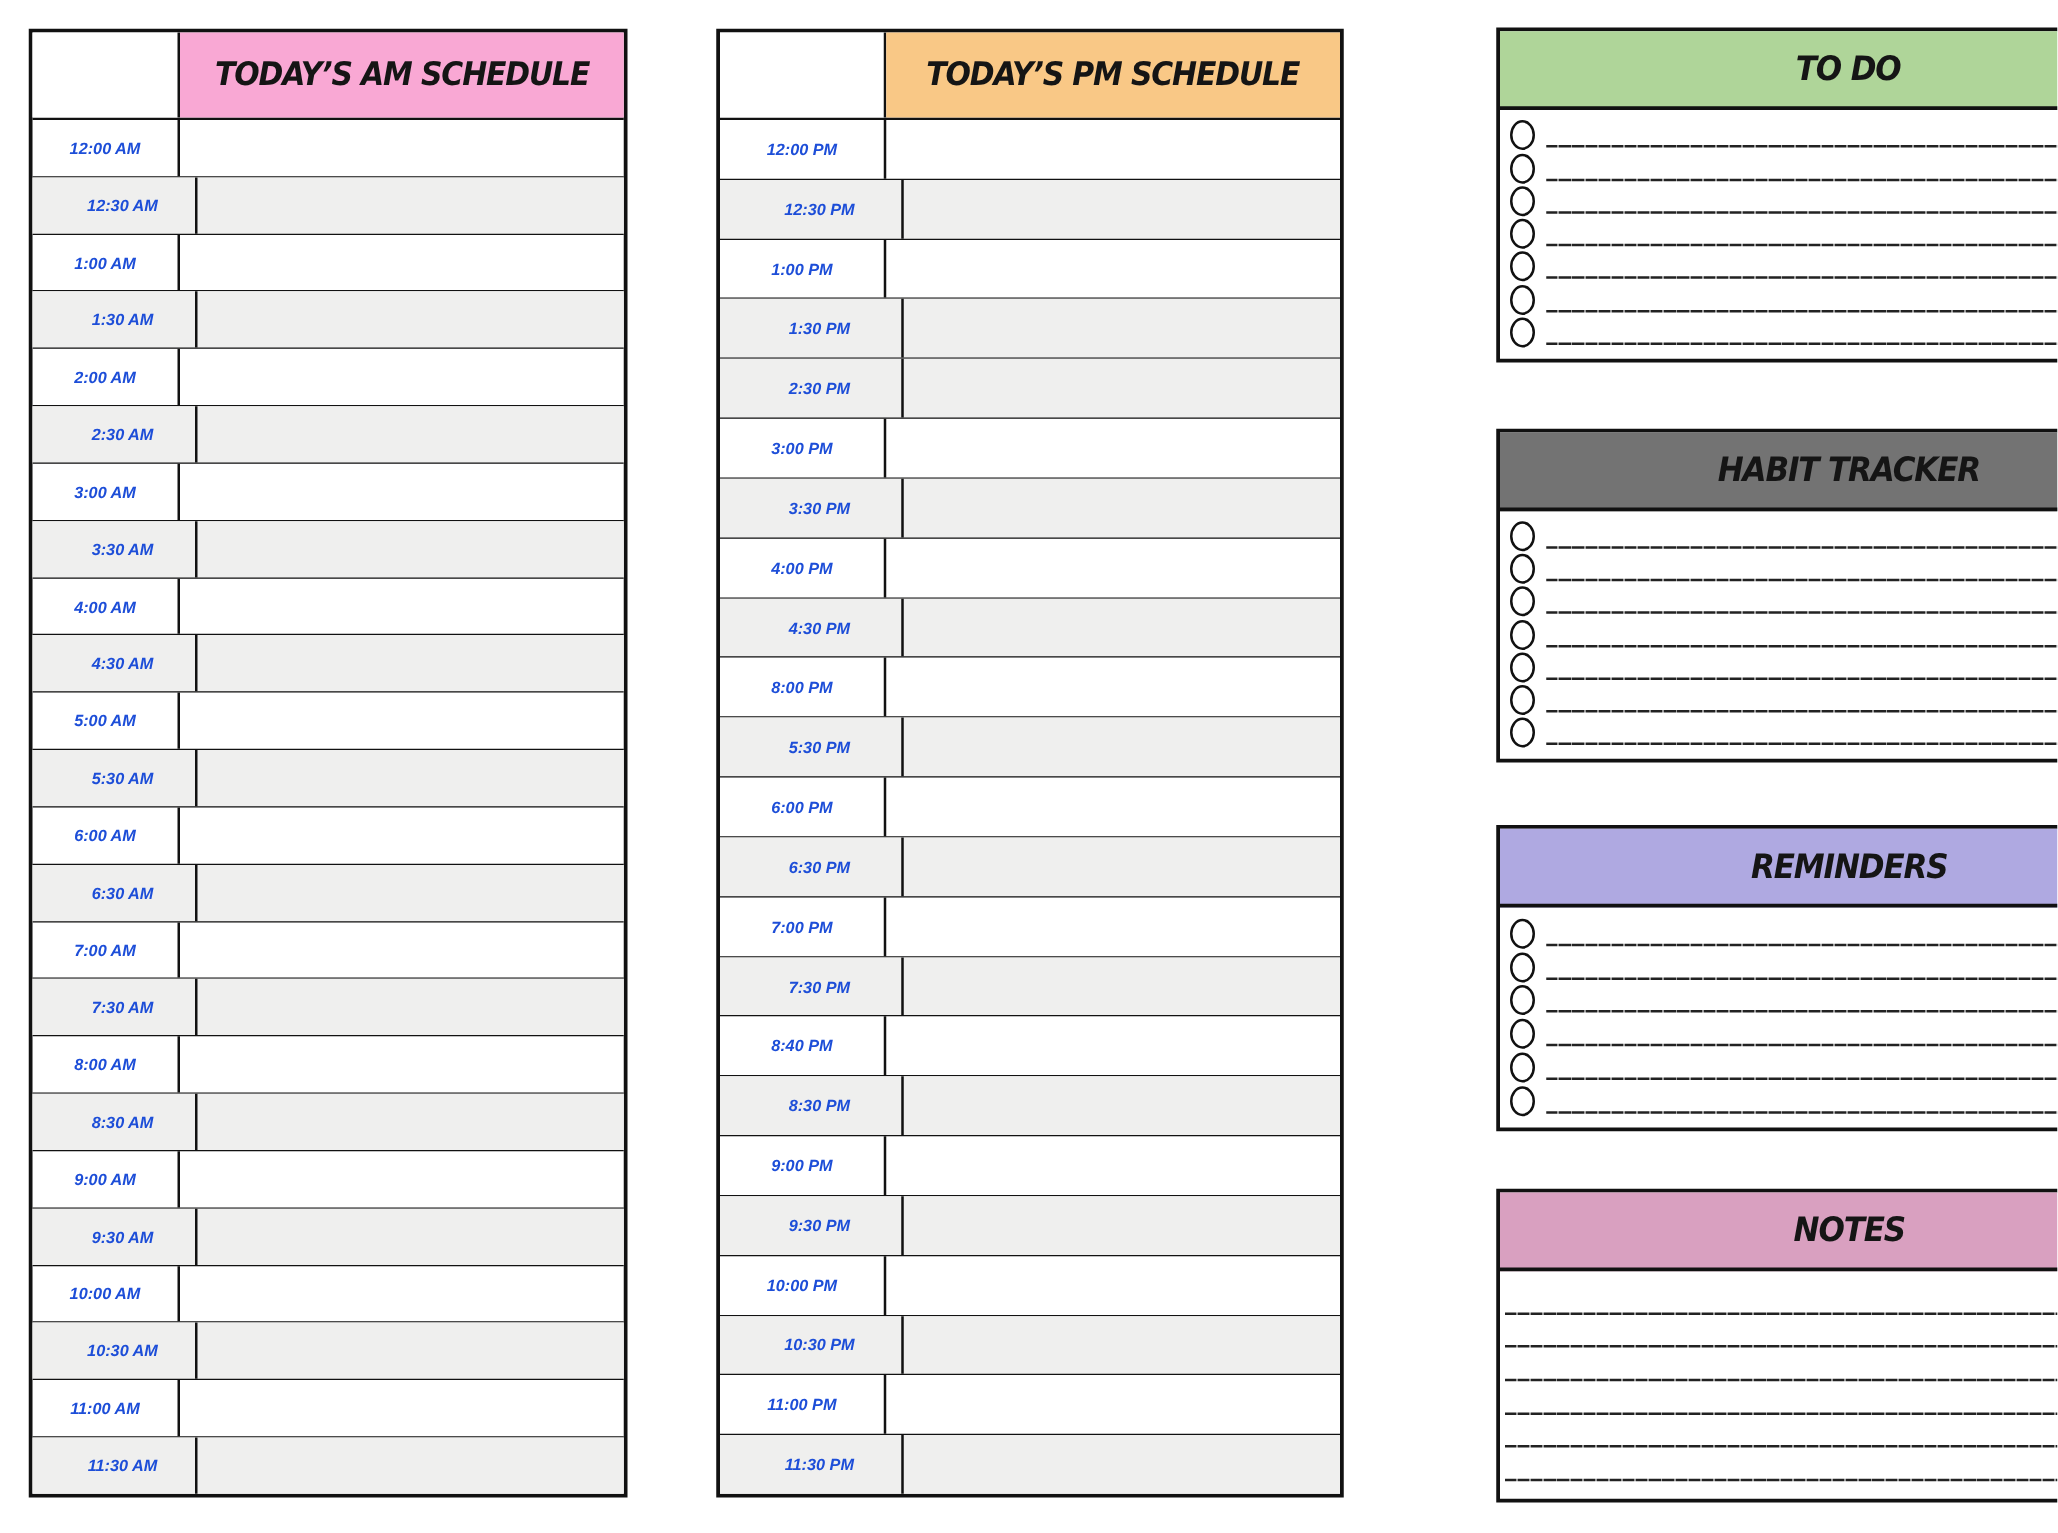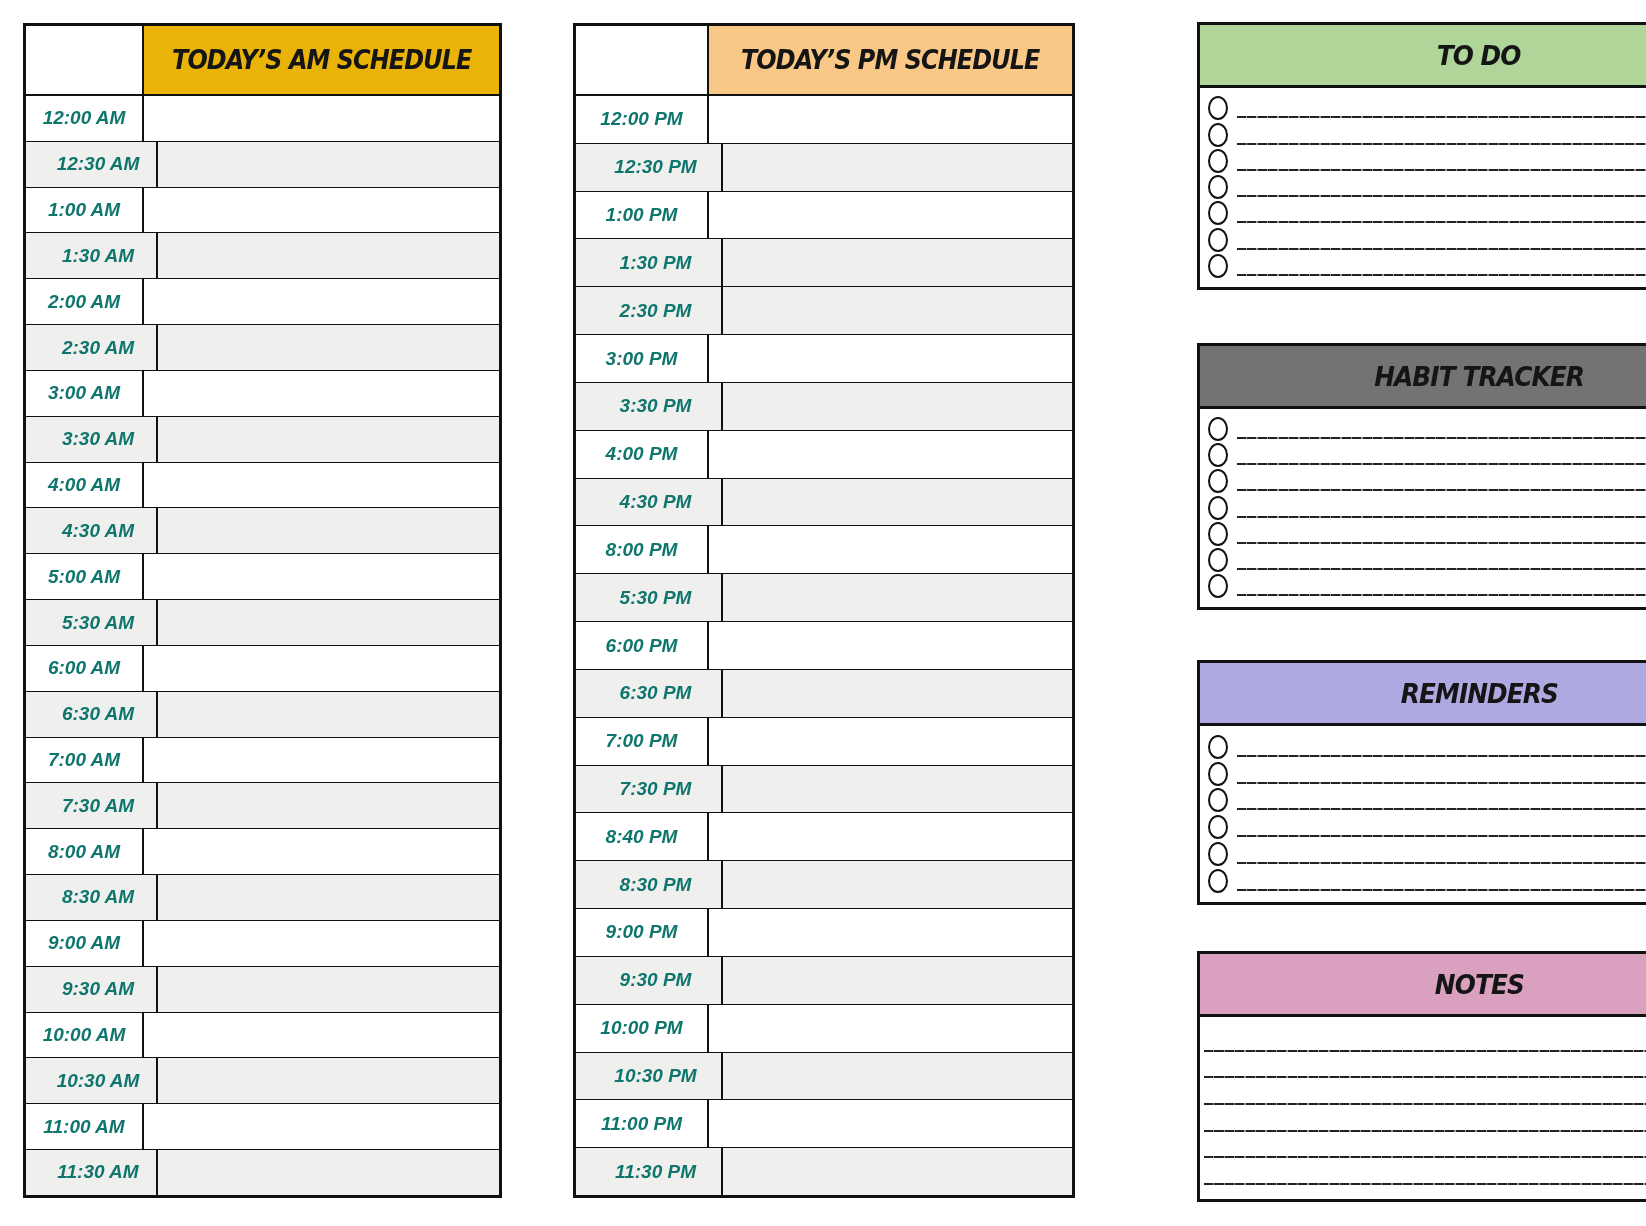--- a/index.html
+++ b/index.html
@@ -26,21 +26,21 @@
   #pm-table .head-spacer, #pm-table .time-cell{ width:133px; flex:0 0 133px; }
   .head-title-cell{ flex:1; display:flex; align-items:center; justify-content:center; }
   .sched-title{ font-family:"DejaVu Sans", sans-serif; font-style:italic; font-weight:700;
     font-size:26px; letter-spacing:-1px; color:#151515; transform:scaleX(.92); white-space:nowrap; }
 
   .sched-body{ flex:1; display:flex; flex-direction:column; }
   .sched-row{ flex:1; display:flex; border-bottom:1.5px solid var(--border); }
   .sched-row:last-child{ border-bottom:none; }
   .sched-row.alt{ background:var(--alt);padding-left:14px; }
   .time-cell{ border-right:2px solid var(--border); display:flex; align-items:center;
-    justify-content:center; font-weight:700; font-style:italic; font-size:19px; color:#0f766e; }
+    justify-content:center; font-weight:700; font-style:italic; font-size:13px; color:#1d4ed8; }
   .entry-cell{ flex:1; }
 
   
   .panel{ position:absolute; left:1197px; width:564px; border:3px solid var(--border);
     background:#fff; display:flex; flex-direction:column;justify-content:space-between; }
   #panel-todo{      top:22px;  height:268px; }
   #panel-habit{     top:343px; height:267px; }
   #panel-reminders{ top:660px; height:245px; }
   #panel-notes{     top:951px; height:251px; }
 
@@ -59,21 +59,21 @@
   #panel-notes .write-line{ margin-left:0; }
 </style>
 </head>
 <body>
 
 <div class="canvas">
 
   <div class="sched" id="am-table">
     <div class="sched-head">
       <div class="head-spacer"></div>
-      <div class="head-title-cell" style="background: #eab308;">
+      <div class="head-title-cell" style="background: #f9a8d4;">
         <span class="sched-title">TODAY’S AM SCHEDULE</span>
       </div>
     </div>
     <div class="sched-body">
         <div class="sched-row">
           <div class="time-cell">12:00 AM</div>
           <div class="entry-cell"></div>
         </div>
         <div class="sched-row alt">
           <div class="time-cell">12:30 AM</div>

